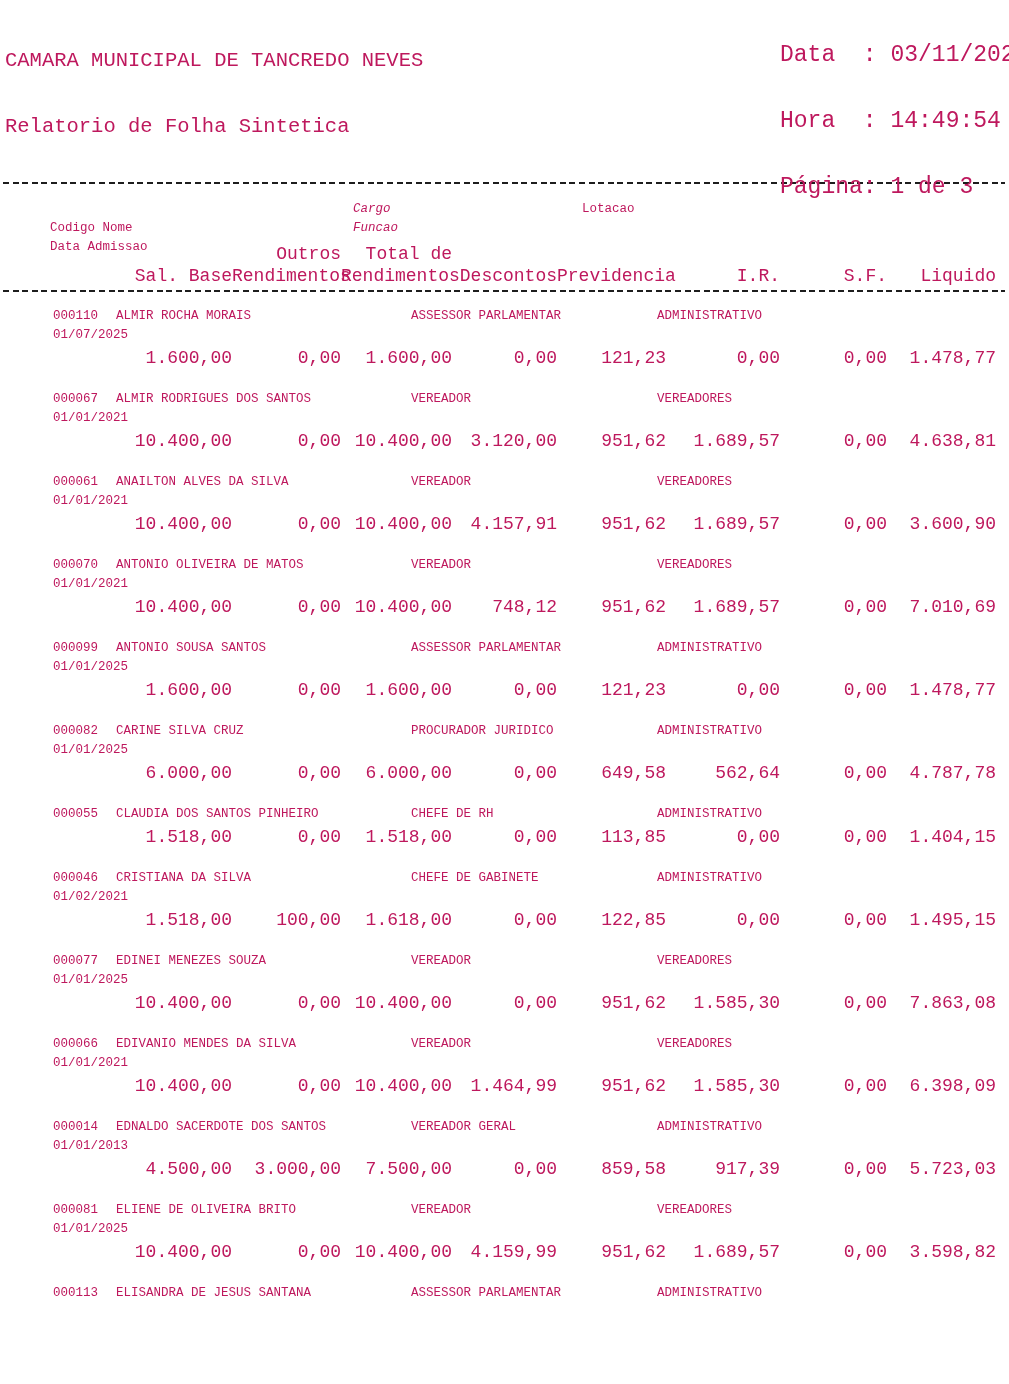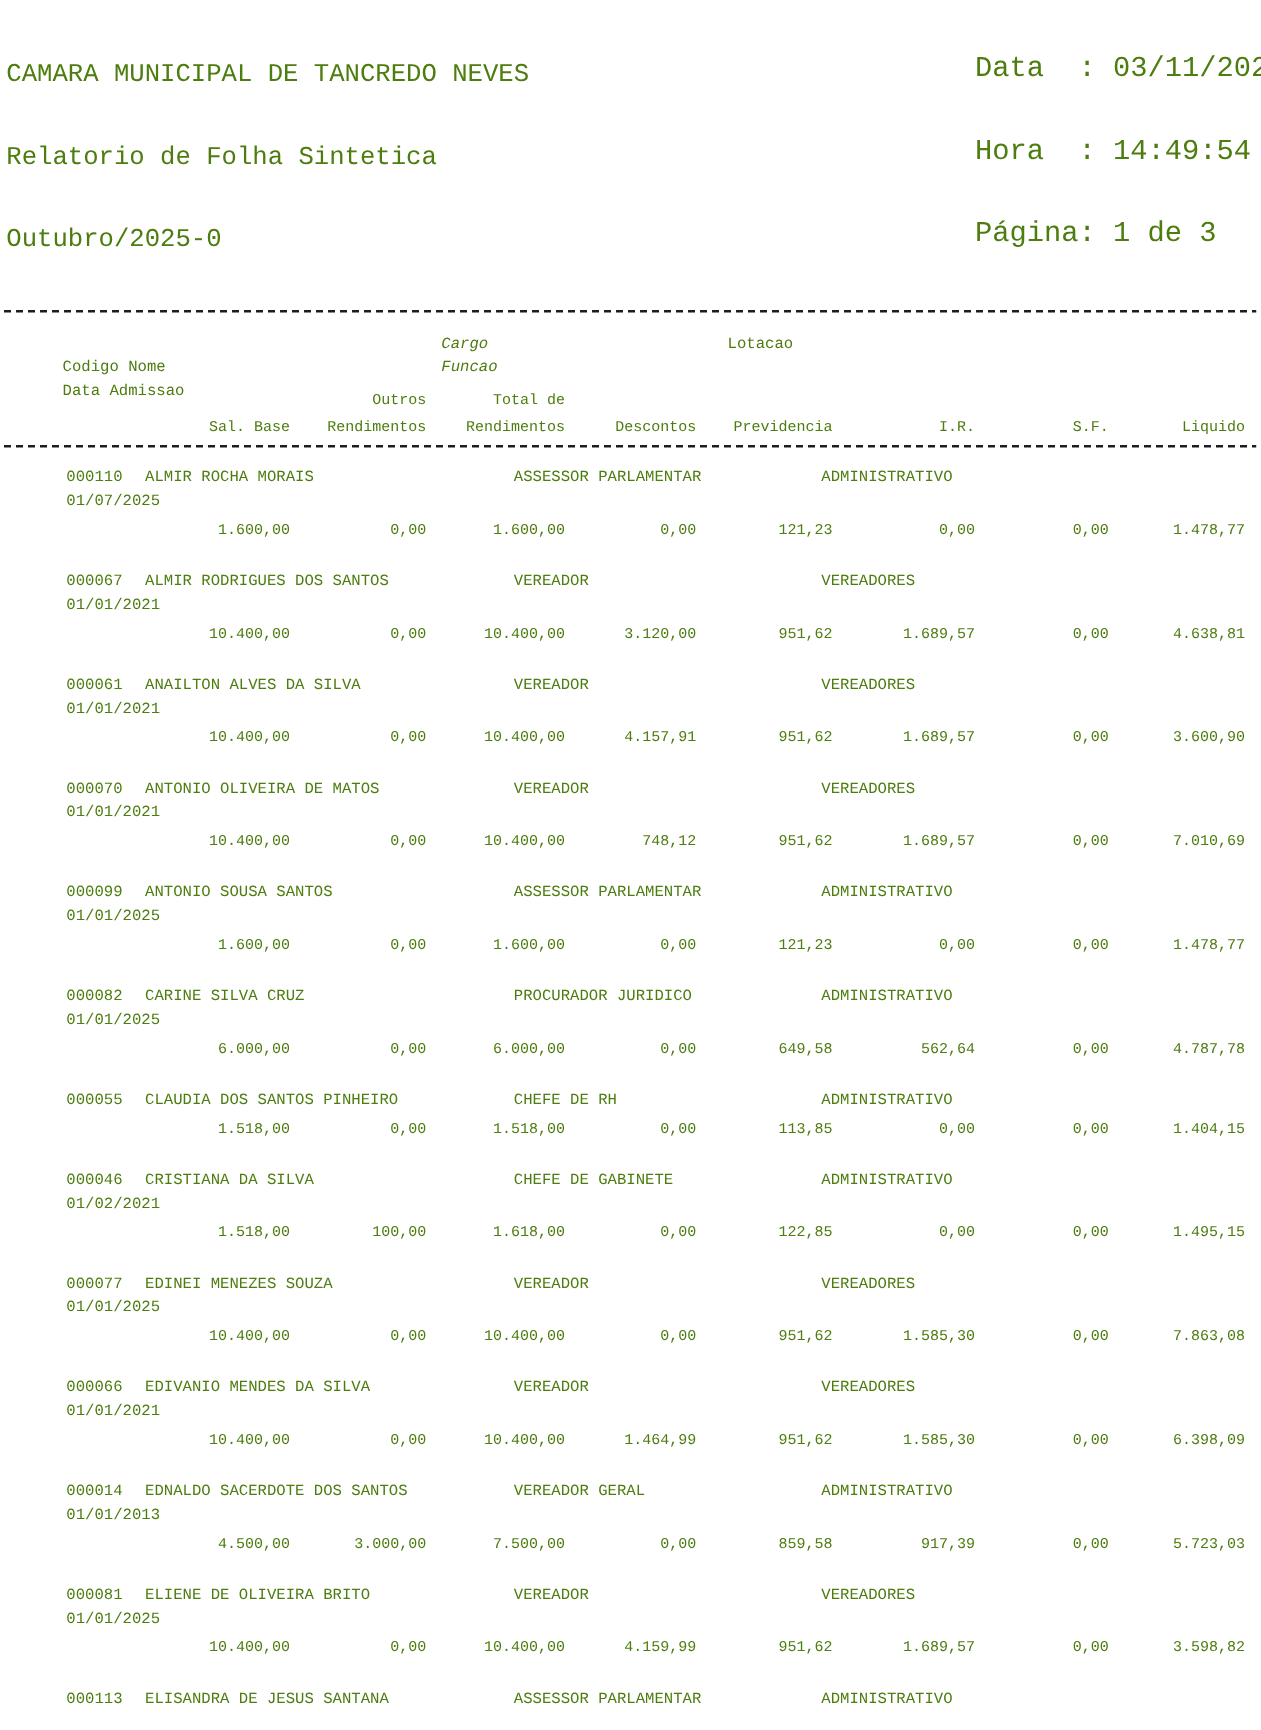--- a/index.html
+++ b/index.html
@@ -1,41 +1,41 @@
 <!DOCTYPE html>
 <html><head>
 <meta charset="utf-8">
 <style>
   html,body{margin:0;padding:0;background:#ffffff;}
   .page{
     position:relative;
     width:1009px;height:1384px;
     background:#ffffff;
-    color:#4d7c0f;
+    color:#be185d;
     font-family:"Liberation Mono","DejaVu Sans Mono",monospace;
     box-sizing:border-box;
     padding:6px 0 0 5px;
     overflow:hidden;
   }
   .titleblock{font-size:20.5px;line-height:22px;white-space:pre;}
   .metablock{position:absolute;left:780px;top:0;font-size:23px;line-height:22px;white-space:pre;}
   .metarow{height:22px;}
 
   .dashsep{
     width:1002px;margin-left:-2px;height:2px;
     background:repeating-linear-gradient(90deg,#1d1d1d 0 6px,transparent 6px 9.6px);
   }
   .sep2{margin-top:4px;}
 
   .colheaders{margin-top:16px;font-size:12.5px;}
   .hline{position:relative;height:19px;line-height:19px;white-space:pre;}
   .h-cargo{position:absolute;left:348px;top:0;font-style:italic;}
   .h-lotacao{position:absolute;left:577px;top:0;}
 
-  .numrow{display:flex;width:991px;font-size:12px;line-height:19px;white-space:pre;}
+  .numrow{display:flex;width:991px;font-size:18px;line-height:19px;white-space:pre;}
   .numrow .cell{display:block;text-align:right;overflow:visible;}
   .numrow .cell:nth-child(1){width:227px;}
   .numrow .cell:nth-child(2){width:109px;}
   .numrow .cell:nth-child(3){width:111px;}
   .numrow .cell:nth-child(4){width:105px;}
   .numrow .cell:nth-child(5){width:109px;}
   .numrow .cell:nth-child(6){width:114px;}
   .numrow .cell:nth-child(7){width:107px;}
   .numrow .cell:nth-child(8){width:109px;}
   .prerow{margin-top:7px;}
@@ -52,21 +52,20 @@
   .record .numrow{margin-top:4px;}
 </style>
 </head>
 <body>
 
 <div class="page">
 
   <div class="titleblock">
     <div>CAMARA MUNICIPAL DE TANCREDO NEVES</div>
     <div>Relatorio de Folha Sintetica</div>
-    <div>Outubro/2025-0</div>
   </div>
 
   <div class="metablock">
     <div class="metarow">Data  : 03/11/2025</div>
     <div class="metarow">Hora  : 14:49:54</div>
     <div class="metarow">Página: 1 de 3</div>
   </div>
 
   <div class="dashsep sep1"></div>
 

